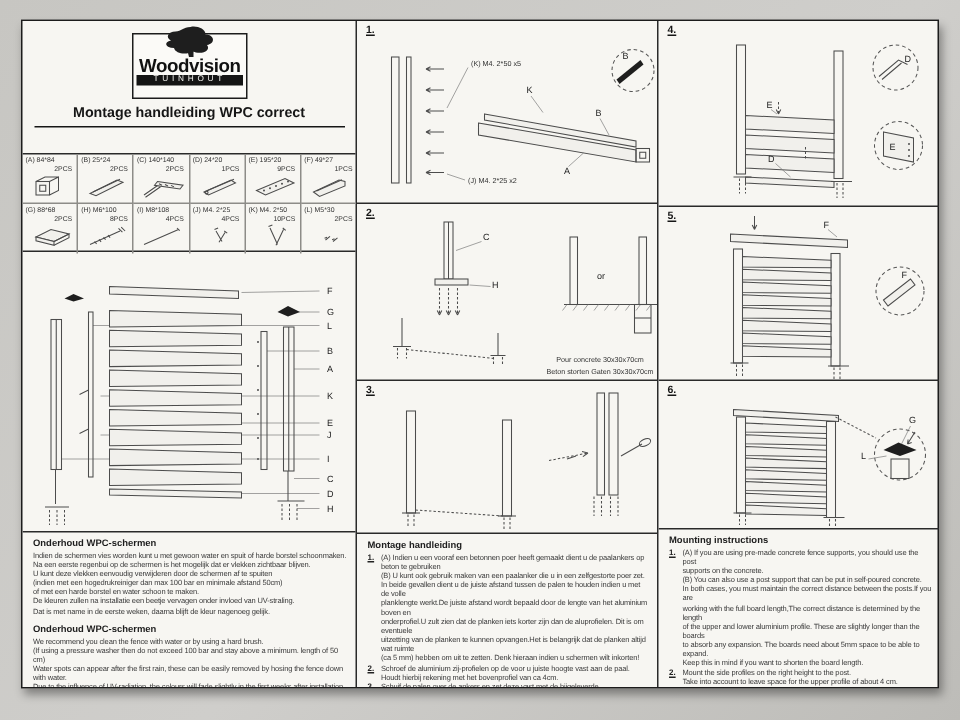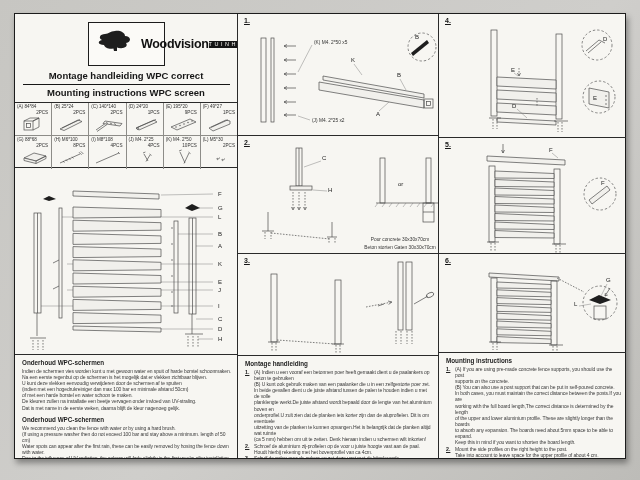--- a/index.html
+++ b/index.html
@@ -4,21 +4,21 @@
 <style>
   html,body{margin:0;padding:0;background:#b9b8b4;}
   *{box-sizing:border-box;}
   .scan{position:relative;width:640px;height:480px;background:linear-gradient(135deg,#c7c6c2 0%,#cfcecb 55%,#bdbcb8 100%);font-family:"Liberation Sans",sans-serif;color:#2b2b2b;overflow:hidden;}
   .page{position:absolute;left:14px;top:13px;width:612px;height:446px;background:#f7f6f2;border:1.3px solid #1c1c1c;box-shadow:2px 4px 6px rgba(0,0,0,.38);}
   .col{position:absolute;top:0;height:100%;overflow:hidden;}
   .col-left{left:0;width:223px;border-right:1px solid #2a2a2a;}
   .col-mid{left:223px;width:201px;border-right:1px solid #2a2a2a;}
   .col-right{left:424px;width:187px;}
   
-  .logo-box{position:absolute;left:73px;top:8px;width:77px;height:44px;border:1px solid #1c1c1c;background:#fbfaf7;display:flex;flex-direction:row;align-items:center;}
+  .logo-box{position:absolute;left:73px;top:8px;width:77px;height:44px;border:1px solid #1c1c1c;background:#fbfaf7;display:flex;flex-direction:column;align-items:center;}
   .logo-blob{margin-top:-6px;}
   .brand{font-weight:bold;font-size:12.5px;letter-spacing:-.3px;color:#111;line-height:10px;}
   .brand-bar{margin-top:1px;width:71px;background:#151515;color:#f4f3ef;font-size:5.5px;letter-spacing:2.5px;text-align:center;line-height:7px;}
   .title-nl,.title-en{position:absolute;width:100%;text-align:center;font-weight:bold;font-size:9.5px;color:#161616;}
   .title-nl{top:56px;}
   .title-rule{position:absolute;left:8px;top:70px;width:207px;border-top:1.2px solid #161616;}
   .title-en{top:73px;}
   
   .parts{position:absolute;left:0;top:88px;width:223px;height:66px;border-top:1px solid #2a2a2a;border-bottom:1px solid #2a2a2a;display:grid;grid-template-columns:repeat(6,1fr);grid-template-rows:33px 33px;}
   .pcell{border-right:1px solid #8d8c88;border-bottom:1px solid #8d8c88;padding:1px 1px 0 2px;overflow:hidden;}
@@ -67,21 +67,20 @@
 
     <div class="logo-box">
       <svg class="logo-blob" width="52" height="22" viewBox="0 0 52 22">
         <path class="dk" d="M26,1 C21,1 20,4 16,4 C11,4 9,8 13,10 C8,11 9,15 15,15 C16,19 24,20 27,17 C33,20 40,17 37,13 C43,12 42,6 36,6 C36,2 30,0 26,1 Z M24,17 l1,4 l3,0 l0,-4 Z"></path>
       </svg>
       <div class="brand">Woodvision</div>
       <div class="brand-bar">TUINHOUT</div>
     </div>
     <div class="title-nl">Montage handleiding WPC correct</div>
     <div class="title-rule"></div>
-    <div class="title-en">Mounting instructions WPC screen</div>
 
     <div class="parts">
       <div class="pcell">
         <div class="pcode">(A) 84*84</div>
         <div class="pqty">2PCS</div>
         <svg class="picon" width="34" height="17" viewBox="0 0 34 17">
           <rect class="ln" x="7" y="6" width="9" height="9"></rect>
               <rect class="ln" x="9.5" y="8.5" width="4" height="4"></rect>
           <path class="ln" d="M7,6 l6,-3 l9,0 l-6,3 M16,6 l6,-3 l0,9 l-6,3"></path>
         </svg>

